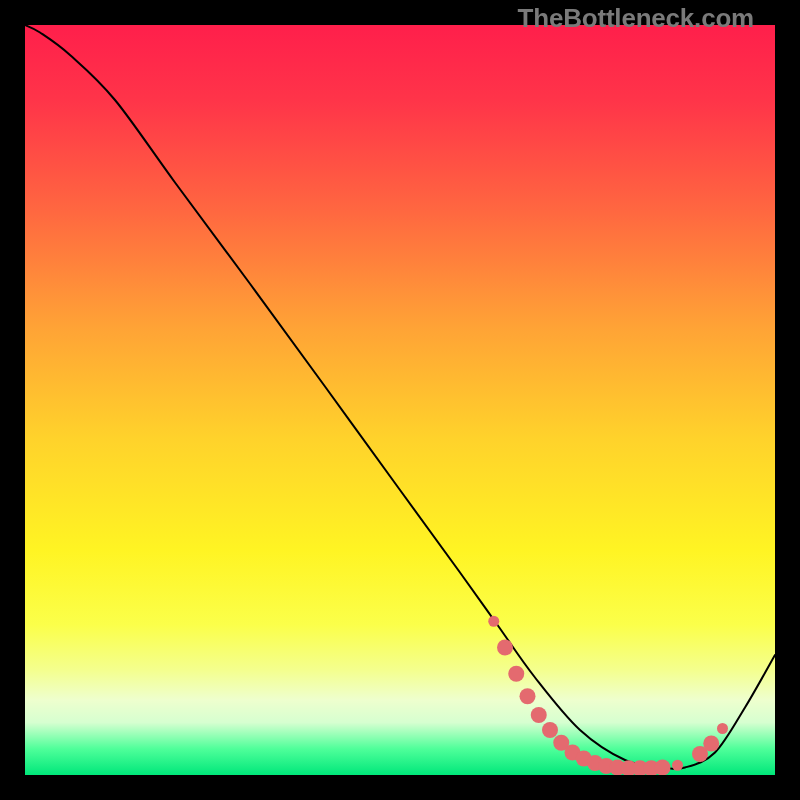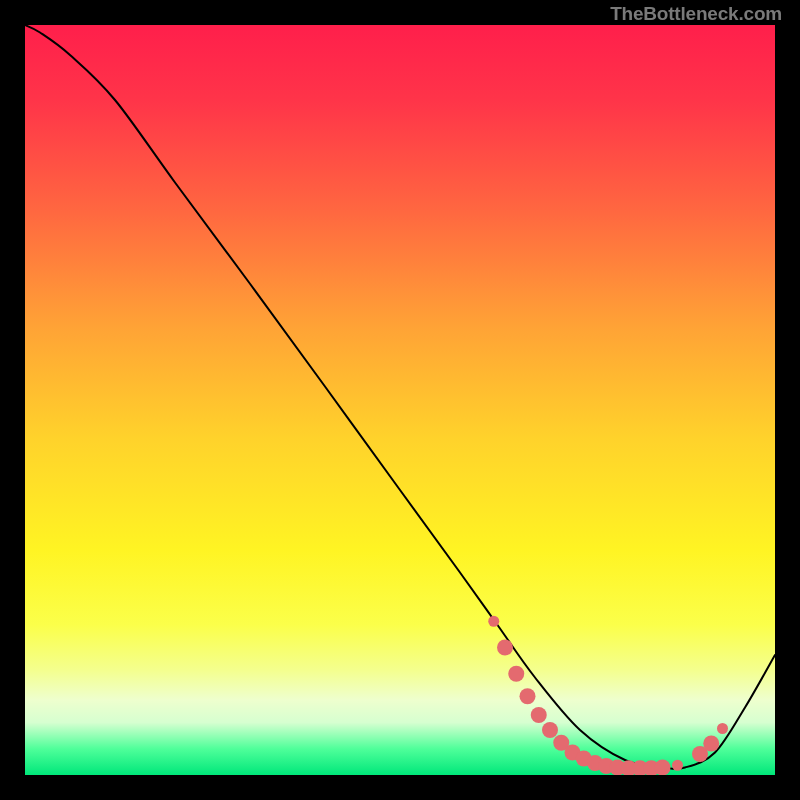--- a/index.html
+++ b/index.html
@@ -21,23 +21,23 @@
     position: absolute;
     left: 25px;
     top: 25px;
     width: 750px;
     height: 750px;
     overflow: hidden;
   }
   .watermark {
     position: absolute;
     top: 3px;
-    right: 18px;
+    right: 46px;
     color: #7a7a7a;
-    font-size: 19px;
+    font-size: 26px;
     font-weight: 600;
     letter-spacing: -0.2px;
     z-index: 10;
     user-select: none;
     margin-left: 45px;
   }
   svg { display: block; }
 </style>
 </head>
 <body>

